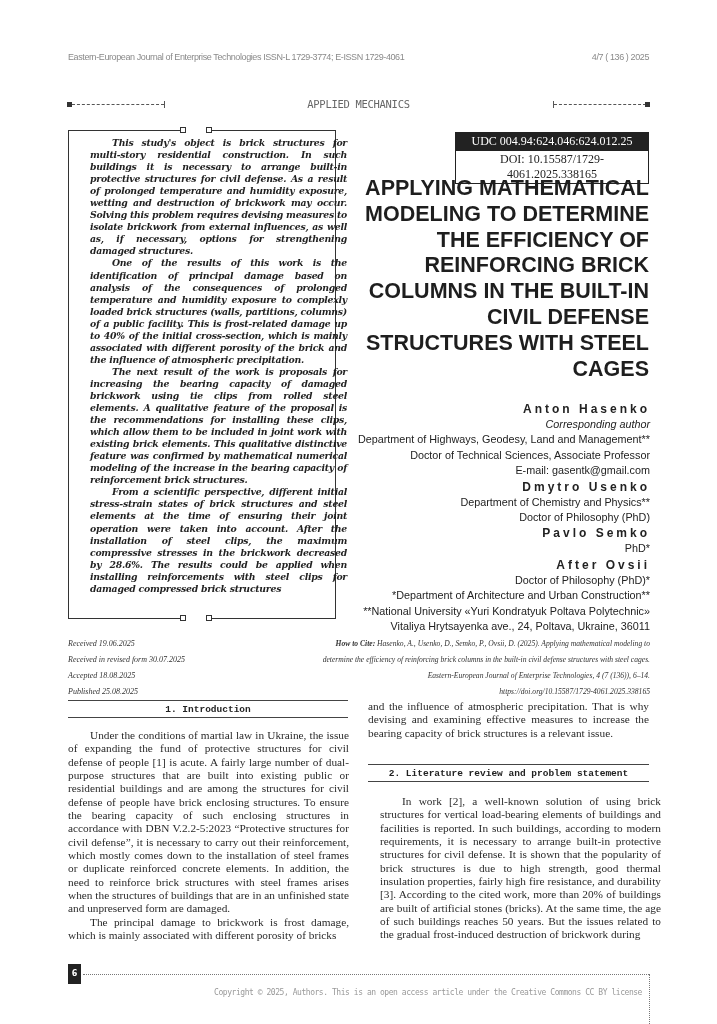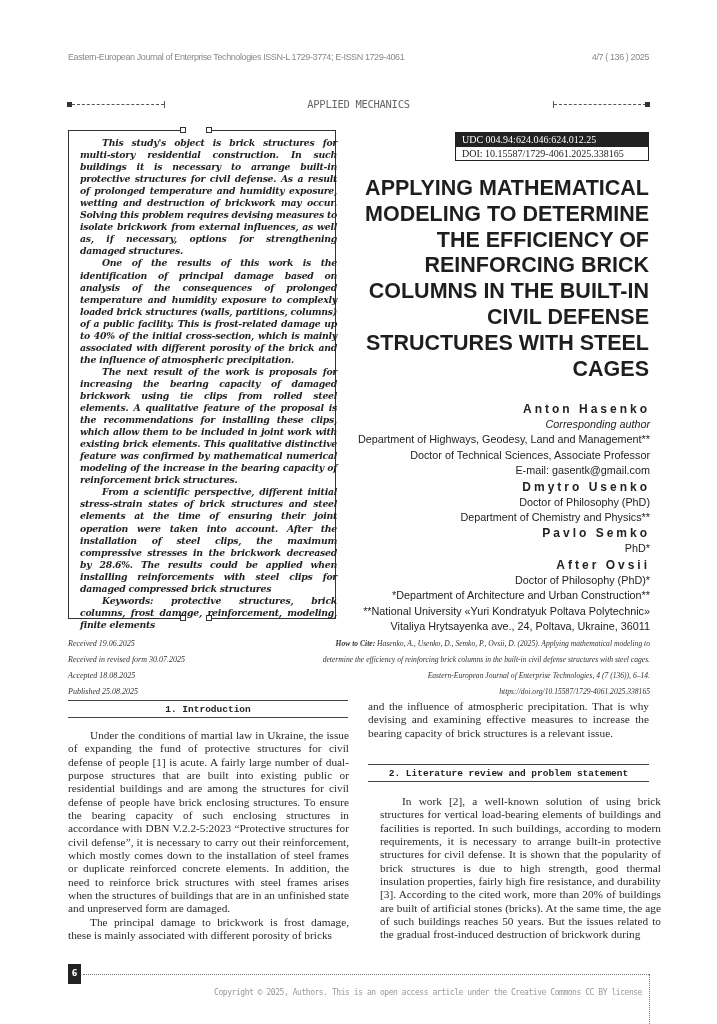--- a/index.html
+++ b/index.html
@@ -6,21 +6,21 @@
   body { width:717px; height:1024px; position:relative; overflow:hidden; color:#222; }
   .abs { position:absolute; }
   .hdr { font-family:Liberation Sans, sans-serif; font-size:9px; color:#8a8a8a; letter-spacing:-0.4px; }
   .section-label { font-family:"DejaVu Sans Mono", monospace; font-size:10.5px; color:#666; letter-spacing:-0.3px; }
   .dash-rule { border-top:1px dashed #555; height:0; }
   .sq { width:5px; height:5px; background:#333; }
   .abstract-box { border:1.5px solid #333; box-sizing:border-box; }
   .box-knob { width:6px; height:6px; border:1.3px solid #333; background:#fff; box-sizing:border-box; }
   .abstract-text { font-family:"DejaVu Serif", serif; font-style:italic; font-weight:bold; font-size:9.3px; line-height:12.05px; text-align:justify; color:#222; letter-spacing:-0.25px; }
   .abstract-text p { margin:0; text-indent:22px; }
-  .udc { font-family:"Liberation Serif", serif; font-size:10px; }
+  .udc { font-family:"Liberation Serif", serif; font-size:12px; text-align:center; }
   .udc .dark { background:#222; color:#fff; padding:1px 6px; border:1px solid #222; }
   .udc .light { background:#fff; color:#222; padding:1px 6px; border:1px solid #222; border-top:none; }
   .title { font-family:"Liberation Sans", sans-serif; font-weight:bold; font-size:21.5px; line-height:25.8px; text-align:right; color:#1e1e1e; letter-spacing:0px; }
   .authors { font-family:"Liberation Sans", sans-serif; font-size:10.8px; line-height:15.4px; text-align:right; color:#222; }
   .authors .name { font-weight:bold; font-size:12px; letter-spacing:3px; line-height:16px; }
   .authors .italic { font-style:italic; }
   .meta-left { font-family:"Liberation Serif", serif; font-style:italic; font-size:8px; line-height:16px; color:#333; }
   .cite { font-family:"Liberation Serif", serif; font-style:italic; font-size:7.6px; line-height:16px; color:#333; text-align:right; }
   .cite b { font-style:italic; }
   .sec-head { font-family:Liberation Mono, monospace; font-weight:bold; font-size:9.5px; text-align:center; border-top:1.2px solid #444; border-bottom:1.2px solid #444; padding:3px 0 2px 0; color:#222; }
@@ -46,44 +46,43 @@
 <div class="abs sq" style="left:645px; top:102px;"></div>
 
 <div class="abs abstract-box" style="left:68px; top:130px; width:268px; height:489px;"></div>
 <div class="abs" style="left:184px; top:128px; width:23px; height:5px; background:#fff;"></div>
 <div class="abs box-knob" style="left:180px; top:127px;"></div>
 <div class="abs box-knob" style="left:206px; top:127px;"></div>
 <div class="abs" style="left:184px; top:616px; width:23px; height:5px; background:#fff;"></div>
 <div class="abs box-knob" style="left:180px; top:615px;"></div>
 <div class="abs box-knob" style="left:206px; top:615px;"></div>
 
-<div class="abs abstract-text" style="left:80px; top:137px; width:257px;">
+<div class="abs abstract-text" style="left:90px; top:137px; width:257px;">
   <p>This study's object is brick structures for multi-story residential construction. In such buildings it is necessary to arrange built-in protective structures for civil defense. As a result of prolonged temperature and humidity exposure, wetting and destruction of brickwork may occur. Solving this problem requires devising measures to isolate brickwork from external influences, as well as, if necessary, options for strengthening damaged structures.</p>
   <p>One of the results of this work is the identification of principal damage based on analysis of the consequences of prolonged temperature and humidity exposure to complexly loaded brick structures (walls, partitions, columns) of a public facility. This is frost-related damage up to 40% of the initial cross-section, which is mainly associated with different porosity of the brick and the influence of atmospheric precipitation.</p>
   <p>The next result of the work is proposals for increasing the bearing capacity of damaged brickwork using tie clips from rolled steel elements. A qualitative feature of the proposal is the recommendations for installing these clips, which allow them to be included in joint work with existing brick elements. This qualitative distinctive feature was confirmed by mathematical numerical modeling of the increase in the bearing capacity of reinforcement brick structures.</p>
   <p>From a scientific perspective, different initial stress-strain states of brick structures and steel elements at the time of ensuring their joint operation were taken into account. After the installation of steel clips, the maximum compressive stresses in the brickwork decreased by 28.6%. The results could be applied when installing reinforcements with steel clips for damaged compressed brick structures</p>
-  <p>Keywords: protective structures, brick columns, frost damage, reinforcement, modeling, finite elements</p>
 </div>
 
 <div class="abs udc" style="left:455px; top:132px; width:194px;">
   <div class="dark">UDC 004.94:624.046:624.012.25</div>
   <div class="light">DOI: 10.15587/1729-4061.2025.338165</div>
 </div>
 
 <div class="abs title" style="left:345px; top:176px; width:304px;">APPLYING MATHEMATICAL MODELING TO DETERMINE THE EFFICIENCY OF REINFORCING BRICK COLUMNS IN THE BUILT-IN CIVIL DEFENSE STRUCTURES WITH STEEL CAGES</div>
 
 <div class="abs authors" style="left:320px; top:401px; width:330px;">
   <div class="name">Anton Hasenko</div>
   <div class="italic">Corresponding author</div>
   <div>Department of Highways, Geodesy, Land and Management**</div>
   <div>Doctor of Technical Sciences, Associate Professor</div>
   <div>E-mail: gasentk@gmail.com</div>
   <div class="name">Dmytro Usenko</div>
+  <div>Department of Chemistry and Physics**</div>
   <div>Doctor of Philosophy (PhD)</div>
-  <div>Department of Chemistry and Physics**</div>
   <div class="name">Pavlo Semko</div>
   <div>PhD*</div>
   <div class="name">After Ovsii</div>
   <div>Doctor of Philosophy (PhD)*</div>
   <div>*Department of Architecture and Urban Construction**</div>
   <div>**National University «Yuri Kondratyuk Poltava Polytechnic»</div>
   <div>Vitaliya Hrytsayenka ave., 24, Poltava, Ukraine, 36011</div>
 </div>
 
 <div class="abs meta-left" style="left:68px; top:636px; width:250px;">
@@ -95,21 +94,21 @@
 
 <div class="abs cite" style="left:318px; top:636px; width:332px;">
   <b>How to Cite:</b>
   <span>Hasenko, A., Usenko, D., Semko, P., Ovsii, D. (2025). Applying mathematical modeling to determine the efficiency of reinforcing brick columns in the built-in civil defense structures with steel cages. Eastern-European Journal of Enterprise Technologies, 4 (7 (136)), 6–14.</span>
   <div>https://doi.org/10.15587/1729-4061.2025.338165</div>
 </div>
 
 <div class="abs sec-head" style="left:68px; top:700px; width:280px;">1. Introduction</div>
 <div class="abs body-text" style="left:68px; top:729px; width:281px;">
   <p>Under the conditions of martial law in Ukraine, the issue of expanding the fund of protective structures for civil defense of people [1] is acute. A fairly large number of dual-purpose structures that are built into existing public or residential buildings and are among the structures for civil defense of people have brick enclosing structures. To ensure the bearing capacity of such enclosing structures in accordance with DBN V.2.2-5:2023 “Protective structures for civil defense”, it is necessary to carry out their reinforcement, which mostly comes down to the installation of steel frames or duplicate reinforced concrete elements. In addition, the need to reinforce brick structures with steel frames arises when the structures of buildings that are in an unfinished state and unpreserved form are damaged.</p>
-  <p>The principal damage to brickwork is frost damage, these is mainly associated with different porosity of bricks</p>
+  <p>The principal damage to brickwork is frost damage, which is mainly associated with different porosity of bricks</p>
 </div>
 
 <div class="abs body-text" style="left:368px; top:700px; width:281px;">
   <p style="text-indent:0">and the influence of atmospheric precipitation. That is why devising and examining effective measures to increase the bearing capacity of brick structures is a relevant issue.</p>
 </div>
 <div class="abs sec-head" style="left:368px; top:764px; width:281px;">2. Literature review and problem statement</div>
 <div class="abs body-text" style="left:380px; top:795px; width:281px;">
   <p>In work [2], a well-known solution of using brick structures for vertical load-bearing elements of buildings and facilities is reported. In such buildings, according to modern requirements, it is necessary to arrange built-in protective structures for civil defense. It is shown that the popularity of brick structures is due to high strength, good thermal insulation properties, fairly high fire resistance, and durability [3]. According to the cited work, more than 20% of buildings are built of artificial stones (bricks). At the same time, the age of such buildings reaches 50 years. But the issues related to the gradual frost-induced destruction of brickwork during</p>
 </div>
 

